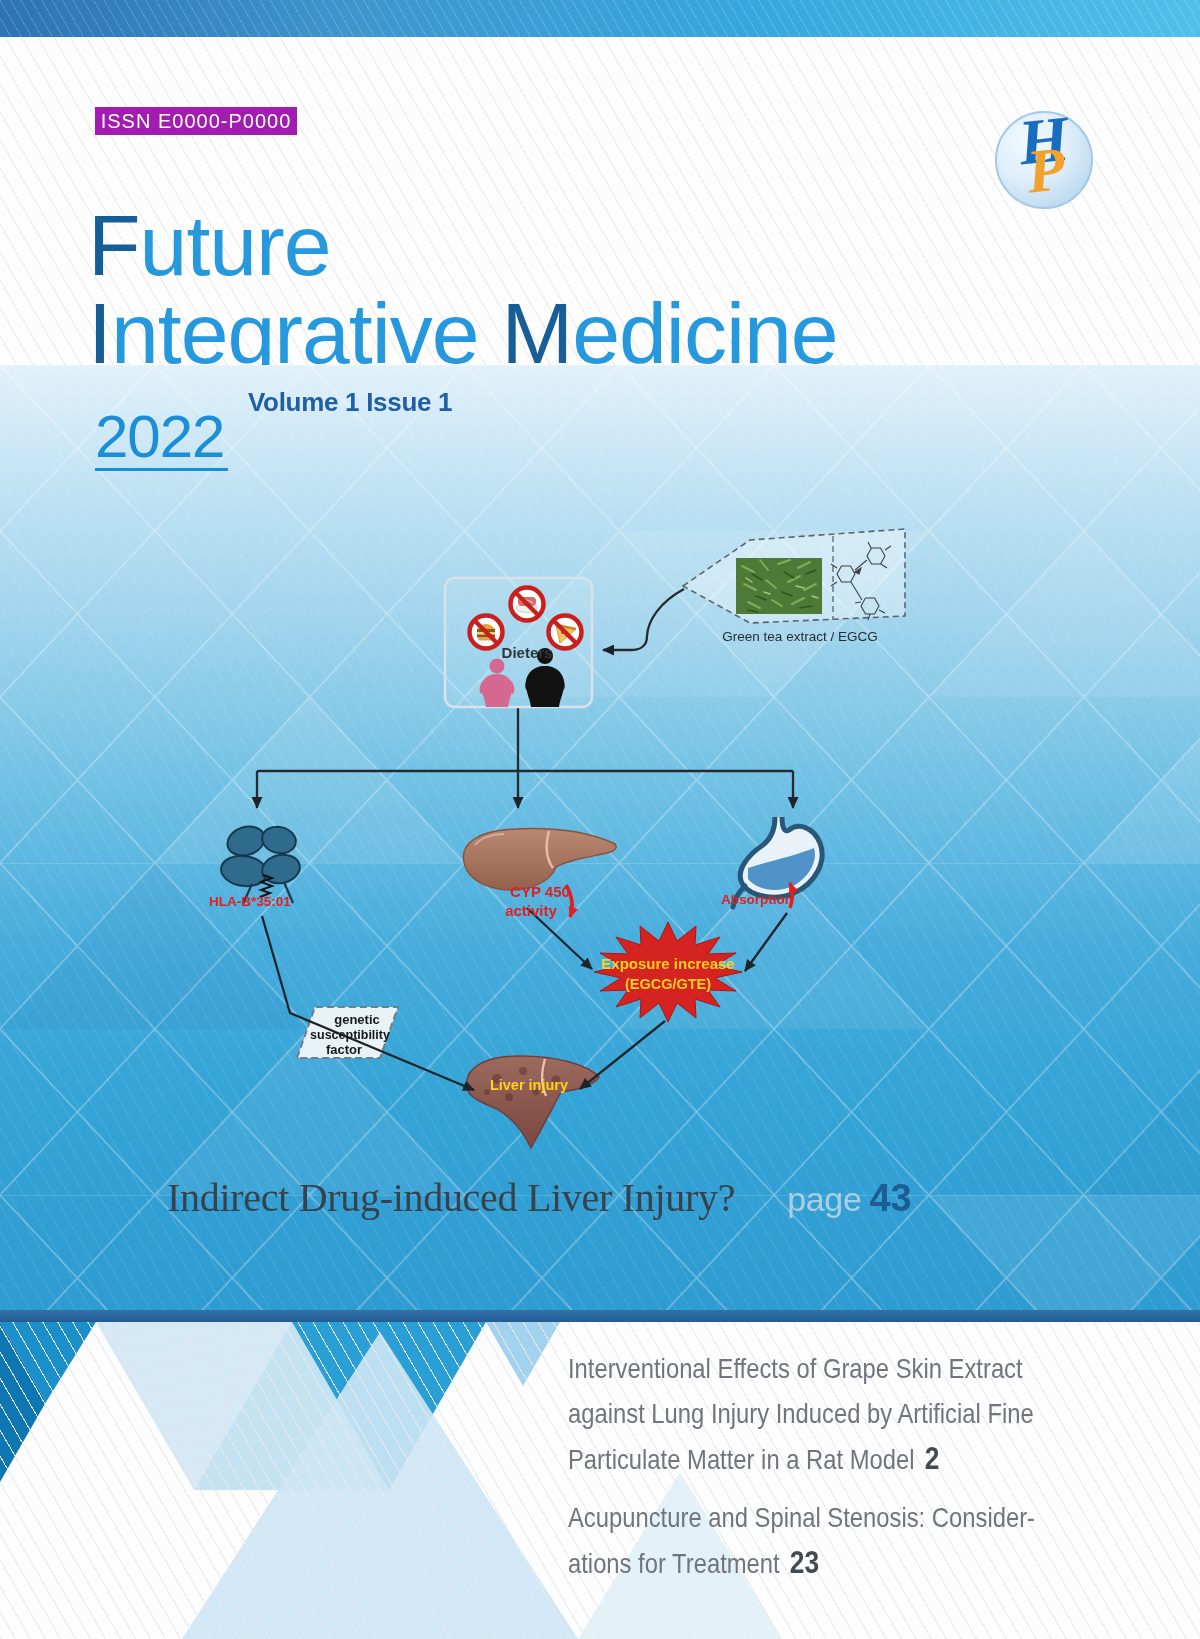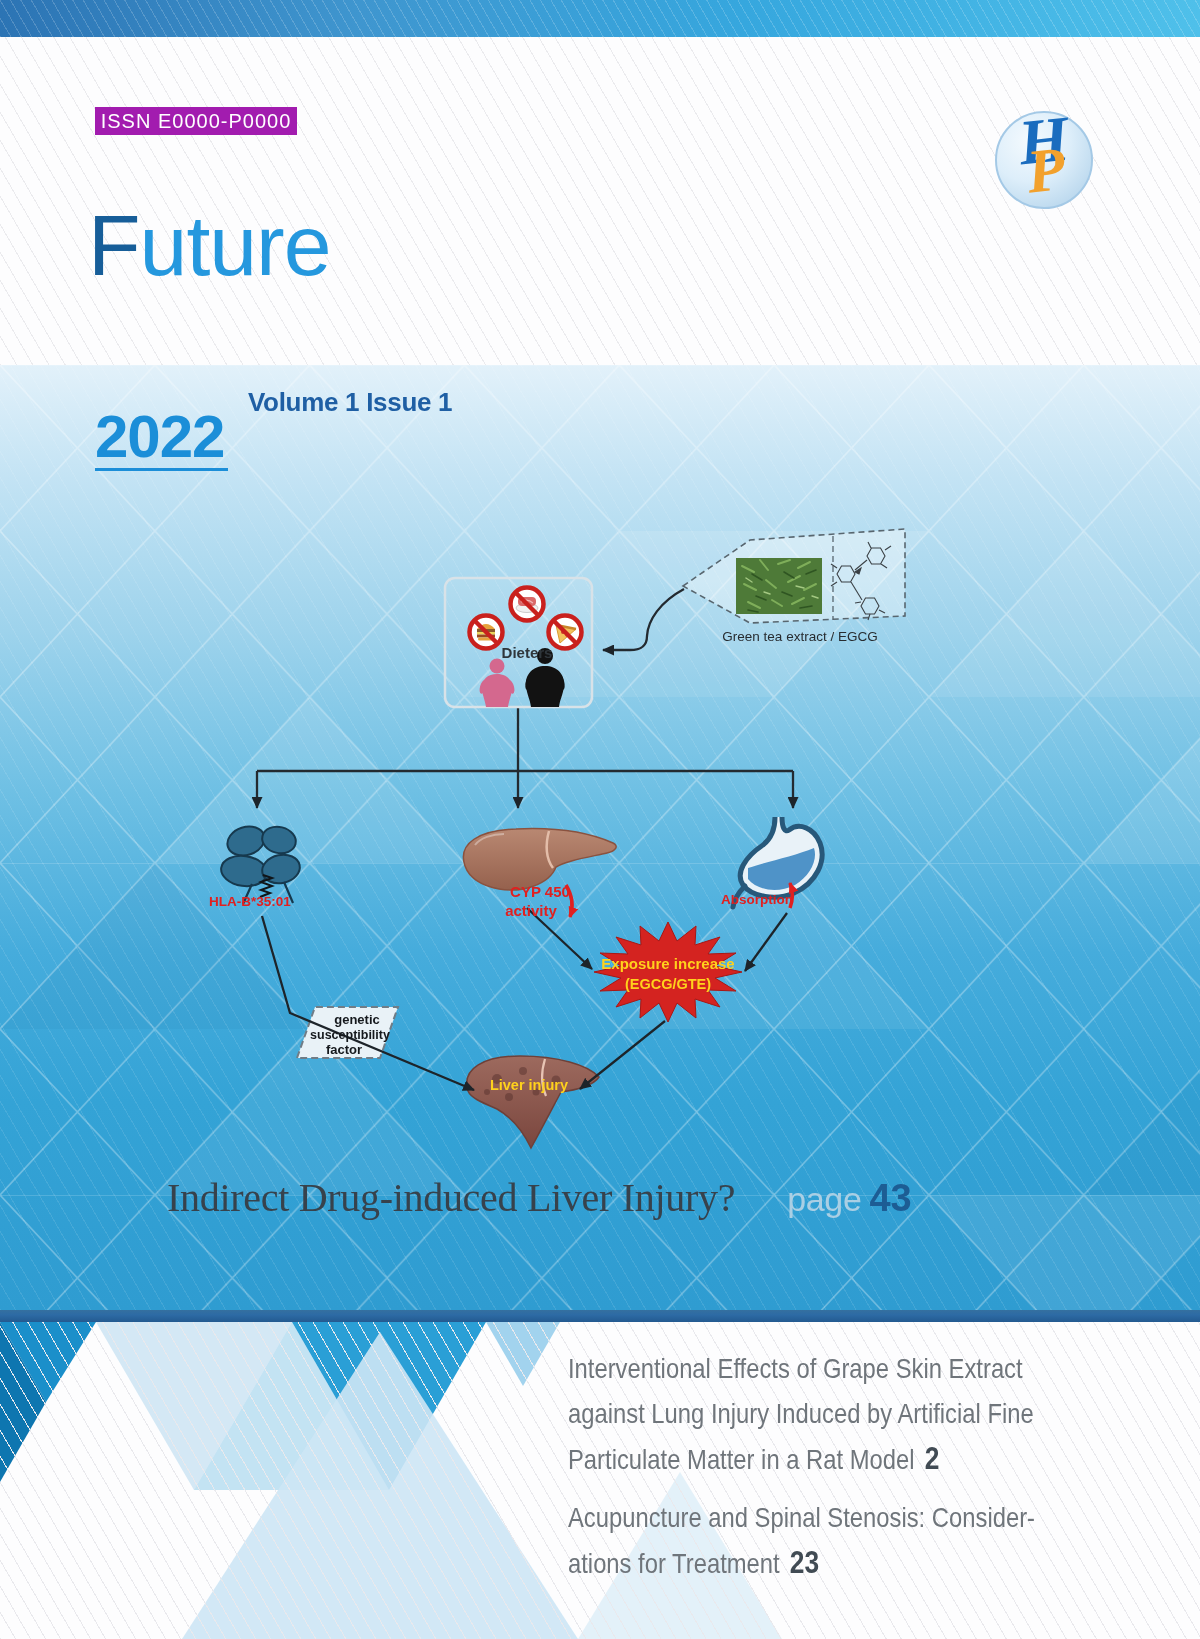--- a/index.html
+++ b/index.html
@@ -22,21 +22,21 @@
   .logo{position:absolute;left:995px;top:74px;width:98px;height:98px;border-radius:50%;
     background:radial-gradient(circle at 35% 30%,#f4fafe 0%,#ddeefa 45%,#bcd9ee 80%,#a6cbe6 100%);
     border:2px solid #a4c9e6;}
   .logo span{position:absolute;font-family:"Liberation Serif",serif;font-style:italic;font-weight:700;line-height:1;}
   .logo .lh{left:22px;top:-4px;font-size:64px;color:#1a6cbe;transform:rotate(-6deg);}
   .logo .lp{left:30px;top:26px;font-size:62px;color:#f2a12d;transform:rotate(-6deg);}
   .jtitle{position:absolute;left:88px;top:164px;font-size:86px;font-weight:400;line-height:88px;
     letter-spacing:-1px;color:#2598de;white-space:nowrap;}
   .jtitle .lead{color:#175e99;}
 
-  .year{position:absolute;left:95px;top:402px;font-size:60px;font-weight:700;color:#1b8ed8;letter-spacing:-1px;}
+  .year{position:absolute;left:95px;top:402px;font-size:60px;font-weight:400;color:#1b8ed8;letter-spacing:-1px;}
   .year-underline{position:absolute;left:95px;top:468px;width:133px;height:3px;background:#1b8ed8;}
   .issue{position:absolute;left:248px;top:388px;font-size:26px;font-weight:700;color:#1f5fa4;line-height:29px;letter-spacing:-0.3px;}
 
   
   .blue-sec{position:absolute;left:0;top:365px;width:1200px;height:945px;
     background:linear-gradient(180deg,#e2f1fa 0%,#c3e3f4 12%,#9ed3ec 28%,#6fc0e4 45%,#46acdc 62%,#34a3d6 78%,#2f9cd1 100%);}
   .blue-sec .hatch{position:absolute;inset:0;
     background:repeating-linear-gradient(60deg,rgba(255,255,255,.10) 0 1px,transparent 1px 13px);}
   svg.mosaic,svg.diagram{position:absolute;left:0;top:0;}
   svg text{font-family:"Liberation Sans",sans-serif;}
@@ -68,20 +68,21 @@
   <div class="topbar"></div>
 
   <div class="header">
     <div class="issn">ISSN  E0000-P0000</div>
     <div class="logo">
       <span class="lh">H</span>
       <span class="lp">P</span>
     </div>
     <div class="jtitle">
       <div><span class="lead">F</span><span>uture</span></div>
+      <div><span class="lead">I</span><span>ntegrative</span>&nbsp;<span class="lead">M</span><span>edicine</span></div>
     </div>
   </div>
 
   <div class="blue-sec">
     <svg class="mosaic" width="1200" height="945" viewBox="0 0 945 945" preserveAspectRatio="none">
       <defs>
         <pattern id="tri" width="192" height="166" patternUnits="userSpaceOnUse">
           <path d="M0,0 H192 M0,166 L96,0 M96,166 L192,0 M0,0 L96,166 M96,0 L192,166" stroke="rgba(255,255,255,0.30)" stroke-width="1.2" fill="none"></path>
         </pattern>
       </defs>

